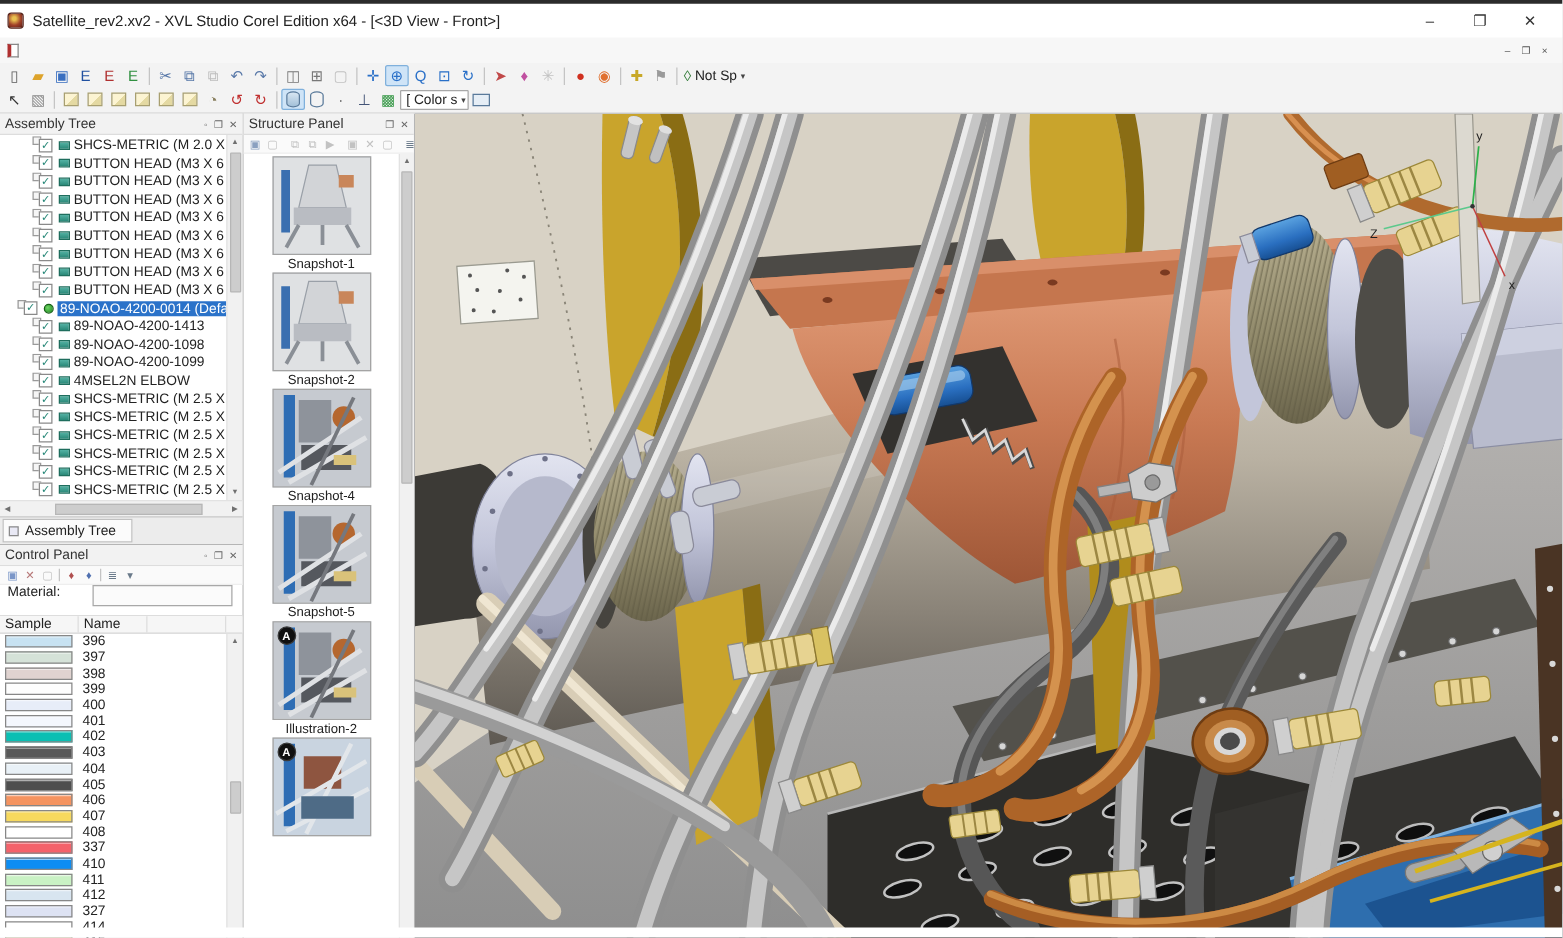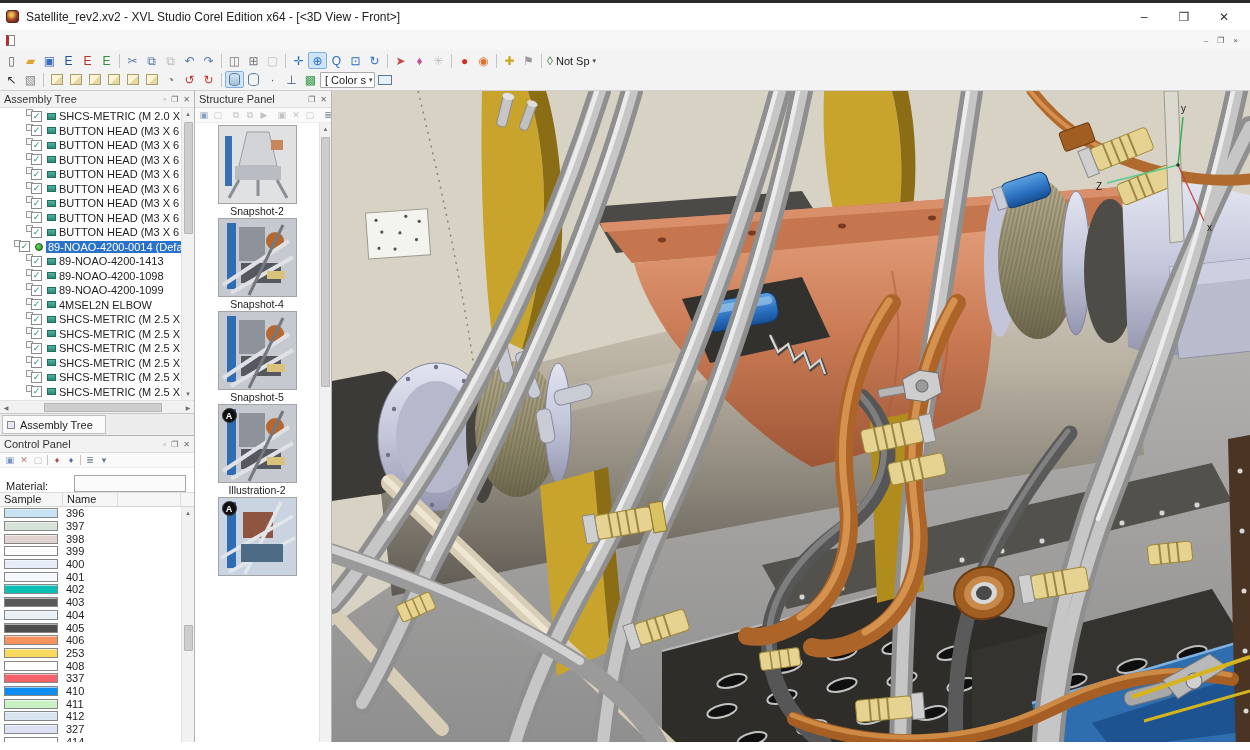--- a/index.html
+++ b/index.html
@@ -55,21 +55,21 @@
 .vs-thumb{width:9px;background:#cdcdcd;border:1px solid #b6b6b6;border-radius:1px;flex:none}
 .hscroll{height:13px;background:#f1f1f1;border-top:1px solid #e2e2e2;display:flex;align-items:center;flex:none}
 .hs-arrow{width:12px;font-size:6px;color:#707070;text-align:center}
 .hs-thumb{height:9px;width:118px;background:#cdcdcd;border:1px solid #b6b6b6;margin-left:32px}
 .tree-tabbar{height:22px;background:#ececec;border-top:1px solid #c8c8c8;display:flex;align-items:center;padding-left:2px;flex:none}
 .tree-tab{height:19px;background:#fbfbfb;border:1px solid #c0c0c0;display:flex;align-items:center;padding:0 12px 0 4px;gap:5px;font-size:11px}
 .tab-icon{width:8px;height:8px;border:1px solid #8a8a8a;background:#e9e9f5}
 
 .control-panel{flex:1;display:flex;flex-direction:column;min-height:0}
 .cp-toolbar{height:15px;display:flex;align-items:center;padding:0 3px;background:#fafafa;border-bottom:1px solid #eee;flex:none}
-.material-row{height:24px;display:flex;align-items:flex-end;padding:0 6px;flex:none}
+.material-row{height:24px;display:flex;align-items:flex-start;padding:0 6px;flex:none}
 .material-input{width:112px;height:17px;border:1px solid #a8a8a8;background:#fbfbfb;margin-left:auto;margin-right:2px;font:inherit;padding:0 3px}
 .cp-grid{flex:1;display:flex;flex-direction:column;border-top:1px solid #ddd;min-height:0}
 .cp-head{height:14px;display:flex;background:#f6f6f6;border-bottom:1px solid #d5d5d5;padding-right:13px;flex:none}
 .cp-head-cell{border-right:1px solid #ddd;padding:0 4px;font-size:11px;line-height:13px;white-space:nowrap}
 .c0{width:63px}.c1{width:55px}.c2{flex:1}
 .cp-rows-wrap{flex:1;position:relative;overflow:hidden;padding-right:13px}
 .cp-row{height:12.7px;display:flex;align-items:center}
 .cp-swatch{width:54px;height:10px;border:1px solid #878787;margin-left:4px;box-shadow:inset 0 1px 0 rgba(255,255,255,.55)}
 .cp-name{margin-left:8px;font-size:11px}
 
@@ -501,21 +501,21 @@
                 <div class="cp-row">
                   <span class="cp-swatch" style="background: rgb(78, 78, 78);"></span>
                   <span class="cp-name">405</span>
                 </div>
                 <div class="cp-row">
                   <span class="cp-swatch" style="background: rgb(245, 147, 95);"></span>
                   <span class="cp-name">406</span>
                 </div>
                 <div class="cp-row">
                   <span class="cp-swatch" style="background: rgb(247, 217, 94);"></span>
-                  <span class="cp-name">253</span>
+                  <span class="cp-name">407</span>
                 </div>
                 <div class="cp-row">
                   <span class="cp-swatch" style="background: rgb(255, 255, 255);"></span>
                   <span class="cp-name">408</span>
                 </div>
                 <div class="cp-row">
                   <span class="cp-swatch" style="background: rgb(244, 98, 107);"></span>
                   <span class="cp-name">337</span>
                 </div>
                 <div class="cp-row">
@@ -590,20 +590,31 @@
           <span class="tb-sep"></span>
           <span class="tb-btn">
             <span class="tb-glyph" style="color: rgb(106, 122, 138);">≣</span>
           </span>
           <span class="tb-btn">
             <span class="tb-glyph" style="color: rgb(138, 160, 192);">▦</span>
           </span>
         </div>
       <div class="sp-list-wrap">
         <div id="sp-list">
+            <div class="sp-item">
+              <div class="sp-thumb"><svg width="77" height="77" viewBox="0 0 77 77">
+                  <rect width="77" height="77" fill="#dfe1e3"></rect>
+                  <rect x="6" y="10" width="7" height="50" fill="#3a6fb0"></rect>
+                  <polygon points="28,6 50,6 58,40 20,40" fill="#d2d4d7" stroke="#9aa0a8"></polygon>
+                  <rect x="16" y="40" width="46" height="14" fill="#b9bcc2"></rect>
+                  <path d="M20,54 L10,72 M58,54 L68,72 M39,54 L39,70" stroke="#8a8f96" stroke-width="3" fill="none"></path>
+                  <rect x="52" y="14" width="12" height="10" fill="#c9865a"></rect>
+                </svg></div>
+              <div class="sp-caption">Snapshot-1</div>
+            </div>
             <div class="sp-item">
               <div class="sp-thumb"><svg width="77" height="77" viewBox="0 0 77 77">
                   <rect width="77" height="77" fill="#dfe1e3"></rect>
                   <rect x="6" y="10" width="7" height="50" fill="#3a6fb0"></rect>
                   <polygon points="28,6 50,6 58,40 20,40" fill="#d2d4d7" stroke="#9aa0a8"></polygon>
                   <rect x="16" y="40" width="46" height="14" fill="#b9bcc2"></rect>
                   <path d="M20,54 L10,72 M58,54 L68,72 M39,54 L39,70" stroke="#8a8f96" stroke-width="3" fill="none"></path>
                   <rect x="52" y="14" width="12" height="10" fill="#c9865a"></rect>
                 </svg></div>
               <div class="sp-caption">Snapshot-2</div>

